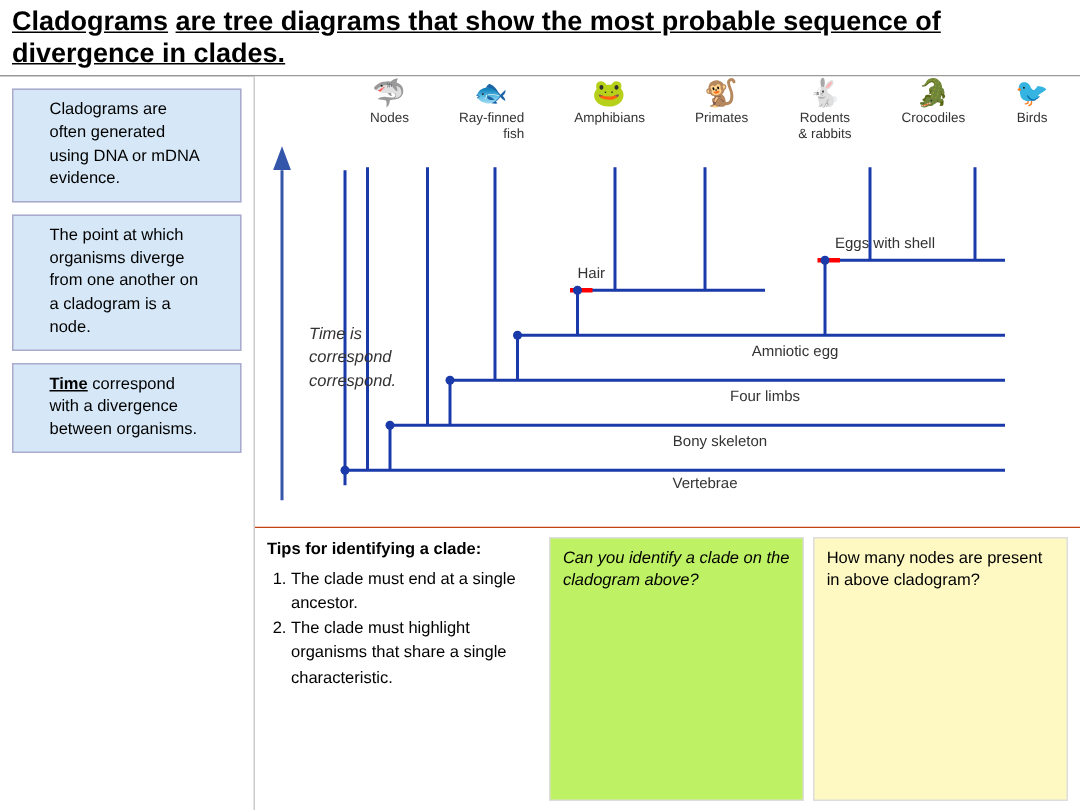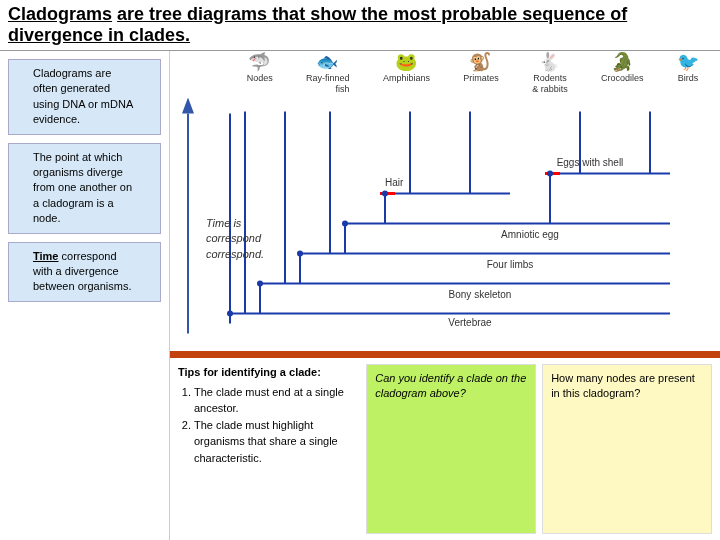--- a/index.html
+++ b/index.html
@@ -74,21 +74,21 @@
       left: 0;
       width: 100%;
       height: 100%;
     }
 
     .bottom-section {
       display: flex;
       flex: 1;
       padding: 6px 8px;
       gap: 6px;
-      border-top: 7px solid #c2410c;
+      border-top: 1px solid #c2410c;
     }
 
     .tips-box {
       flex: 1.2;
       font-size: 11px;
       line-height: 1.5;
     }
 
     .tips-box ol {
       padding-left: 16px;
@@ -291,21 +291,21 @@
             <li>The clade must end at a single ancestor.</li>
             <li>The clade must highlight organisms that share a single characteristic.</li>
           </ol>
         </div>
 
         <div class="italic-box">
           <span>Can you identify a clade on the cladogram above?</span>
         </div>
 
         <div class="nodes-box">
-          <span>How many nodes are present in this cladogram?</span>
+          <span>How many nodes are present in above cladogram?</span>
         </div>
 
       </div>
 
     </div>
   </div>
 
 </div>
 
 </body></html>

